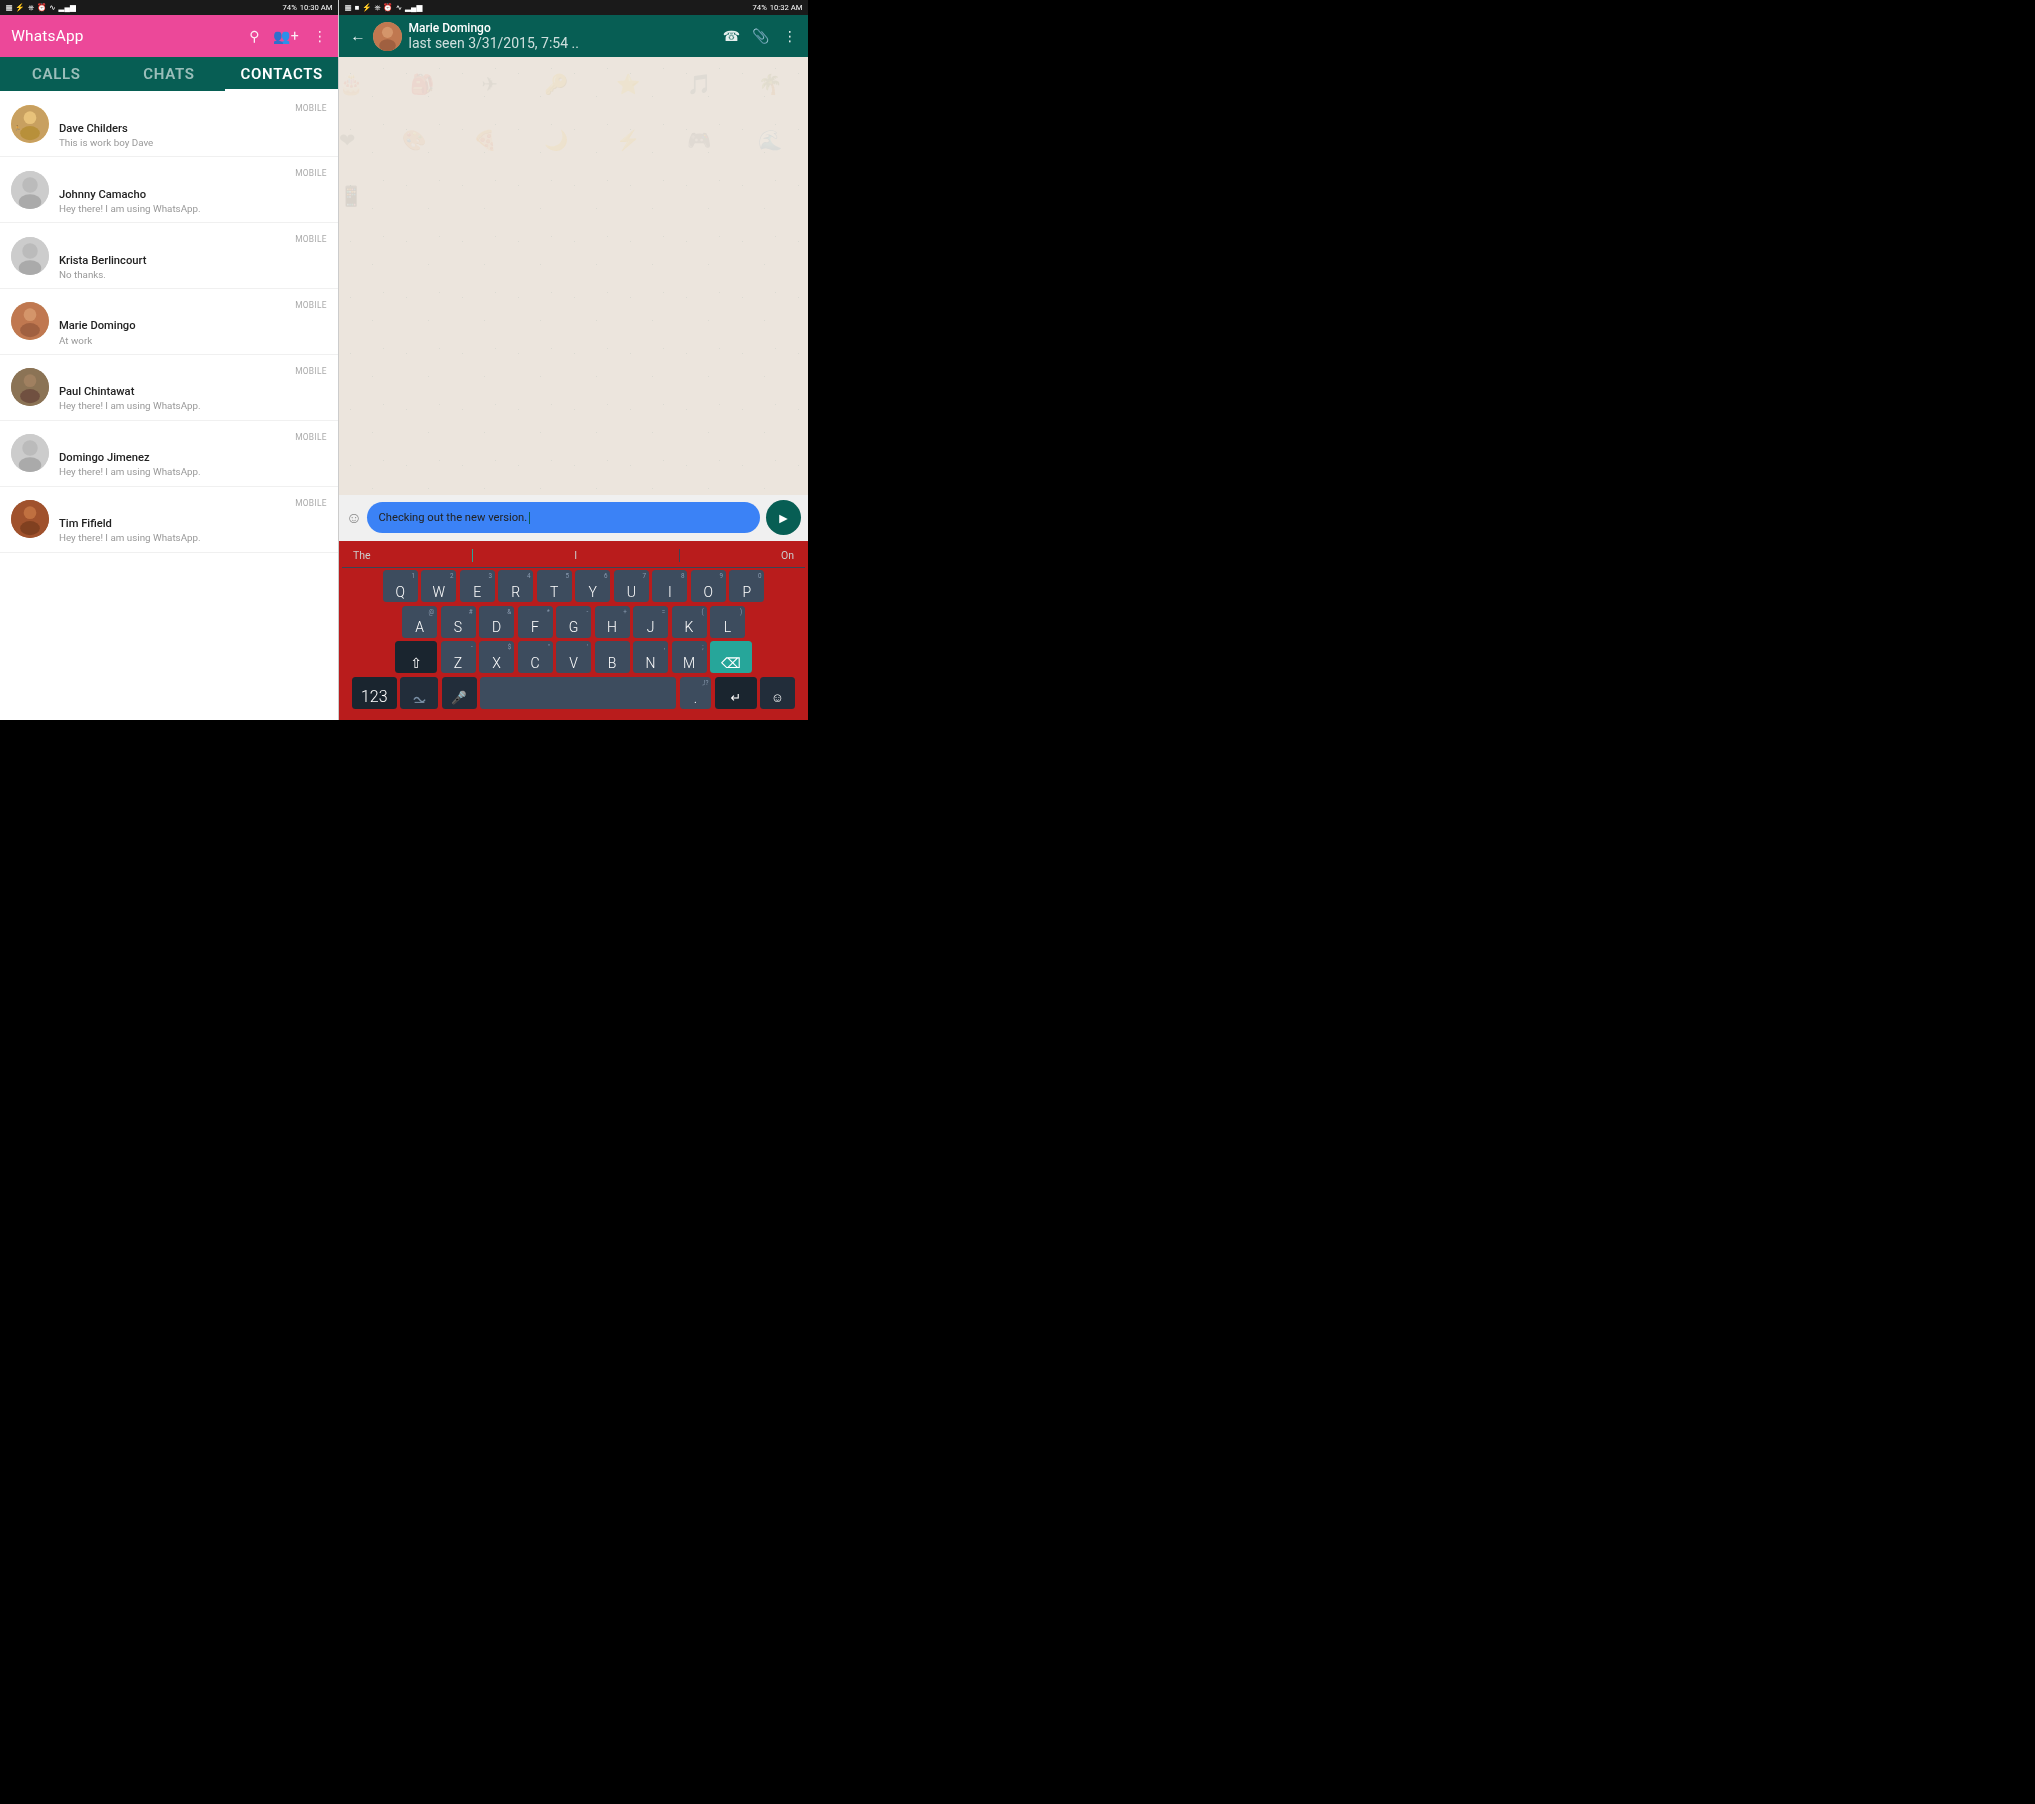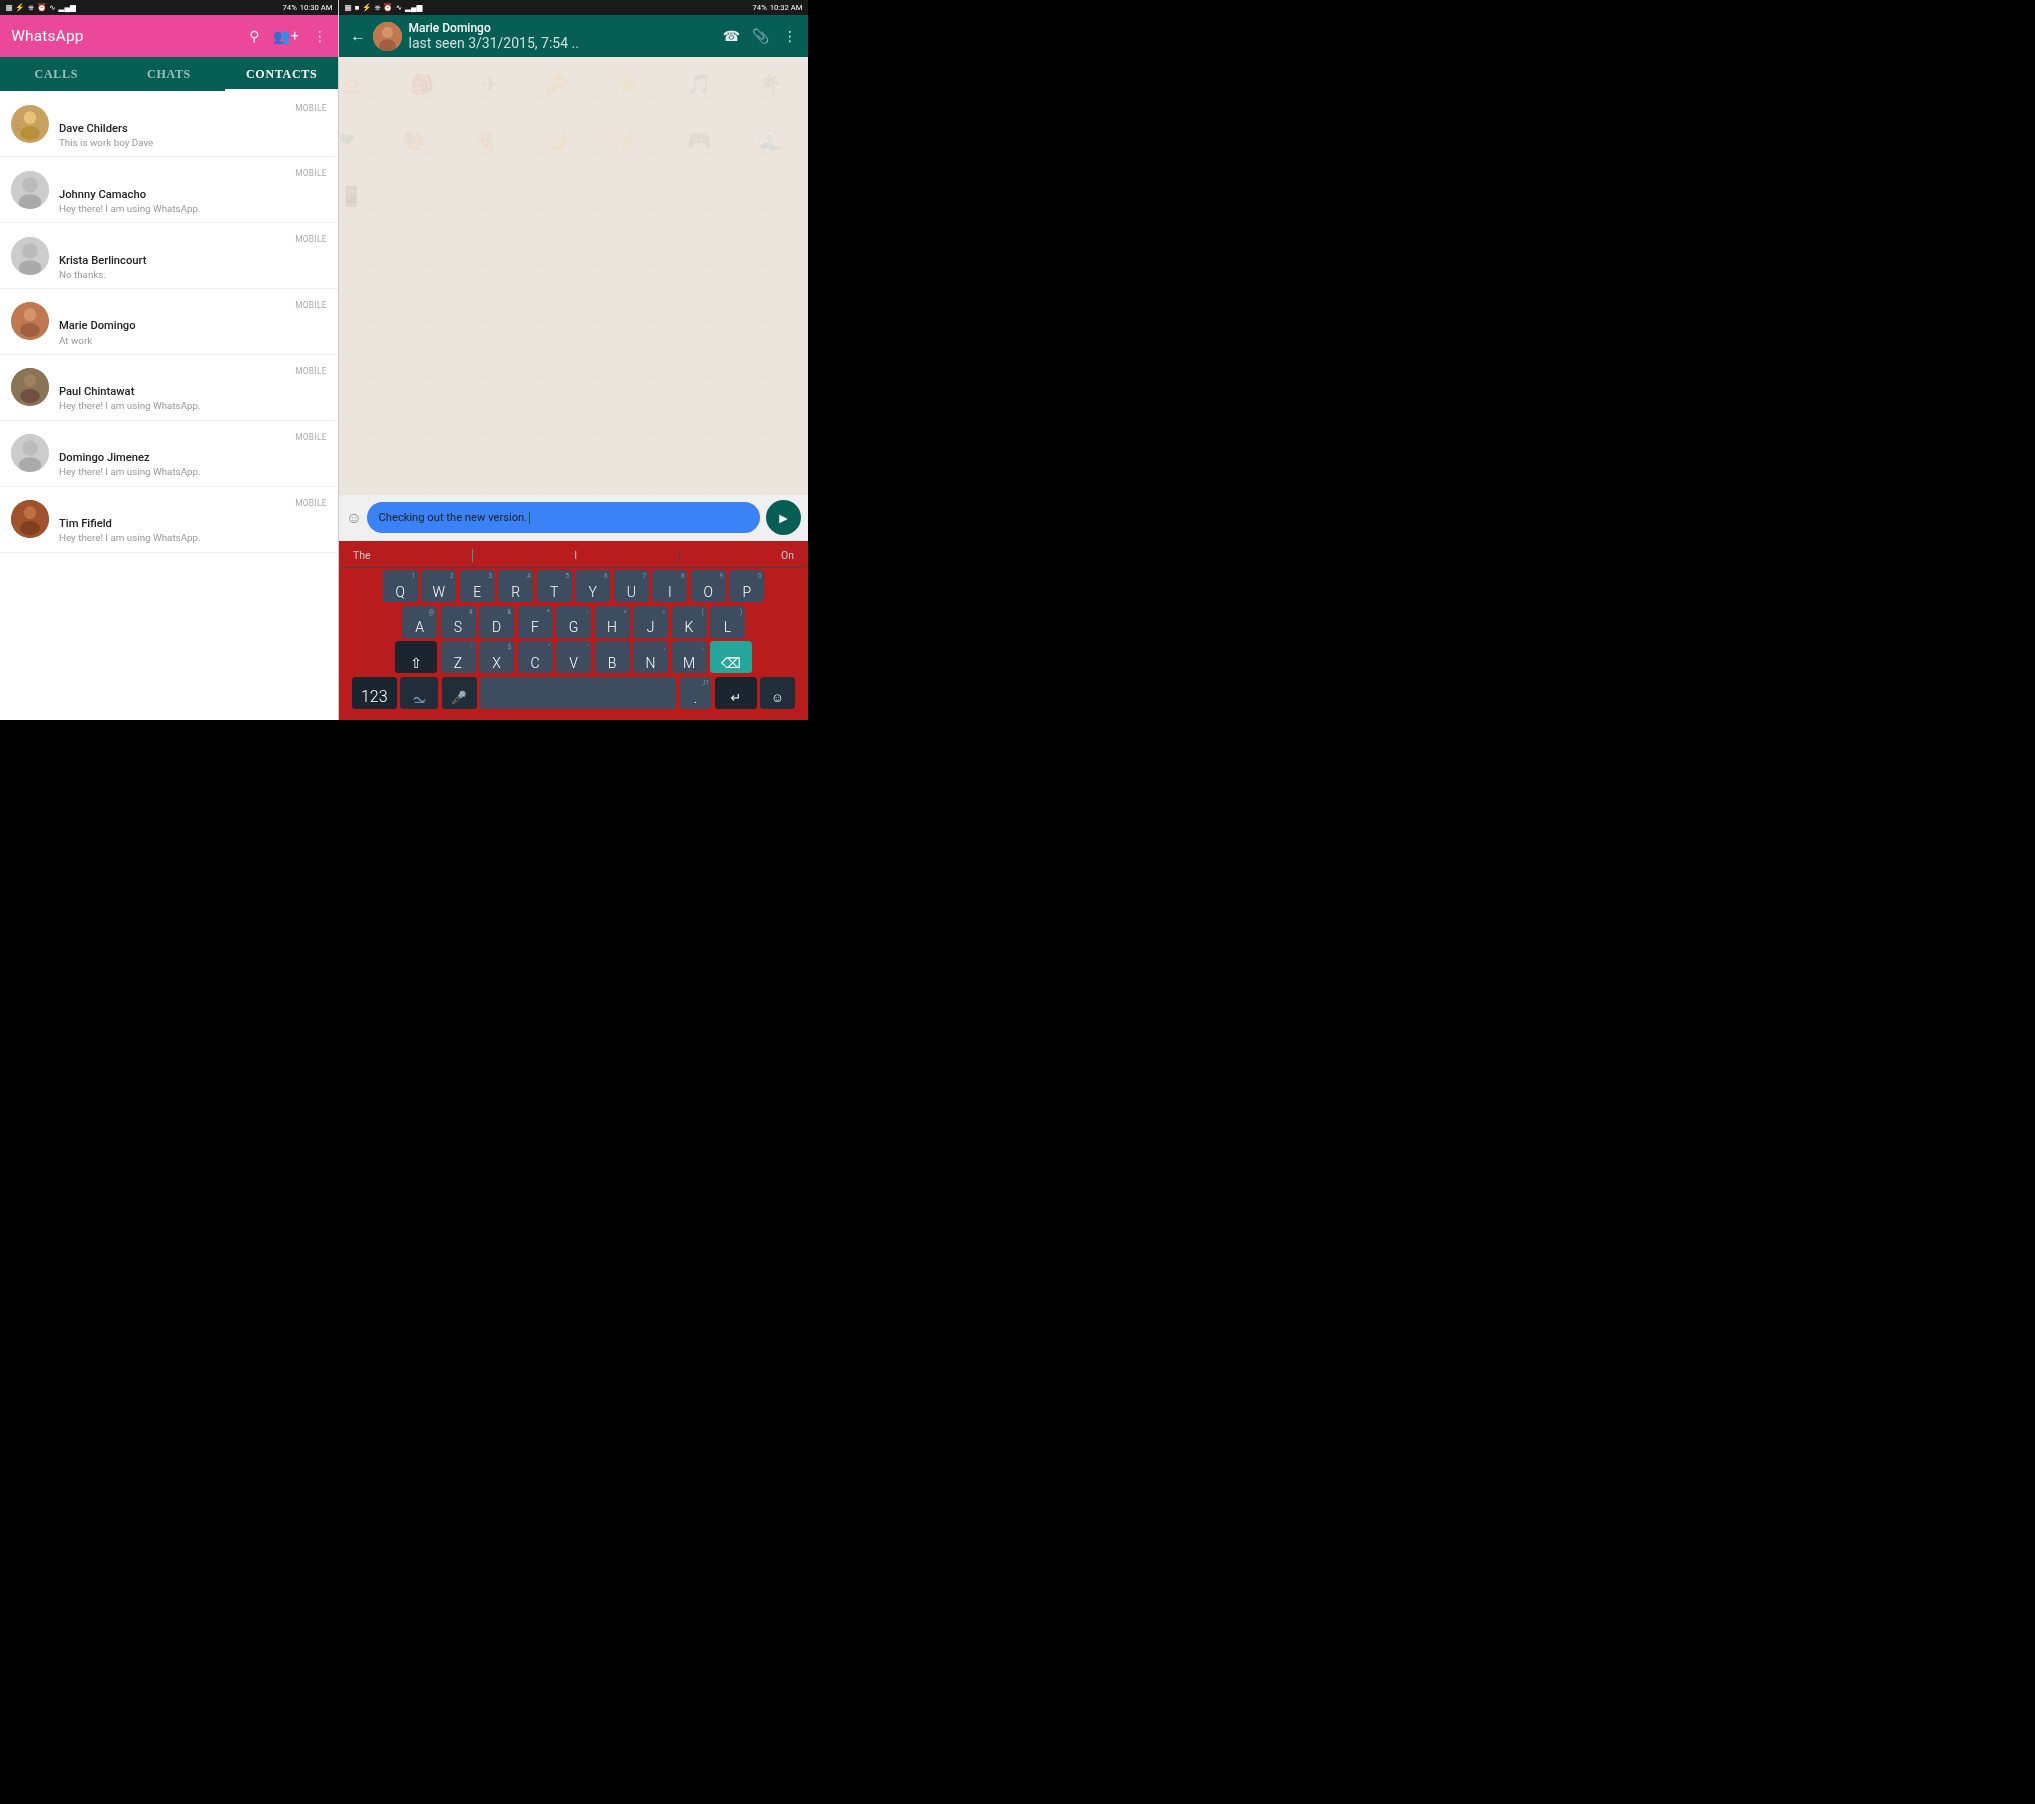--- a/index.html
+++ b/index.html
@@ -65,28 +65,27 @@
       display: flex;
       border-bottom: 2.1px solid #075e54;
       height: 34px;
     }
     .tab {
       flex: 1;
       display: flex;
       align-items: center;
       justify-content: center;
       color: rgba(255,255,255,0.6);
-      font-size: 12px;
+      font-size: 15px;
       font-weight: 600;
       letter-spacing: 0.7px;
       cursor: pointer;
       border-bottom: 2.1px solid transparent;
       position: relative;
       top: 2.1px;
-      font-family: Liberation Serif, serif;
     }
     .tab.active {
       color: #fff;
       border-bottom: 2.1px solid #fff;
     }
 
     
     .contact-list {
       flex: 1;
       overflow-y: auto;

